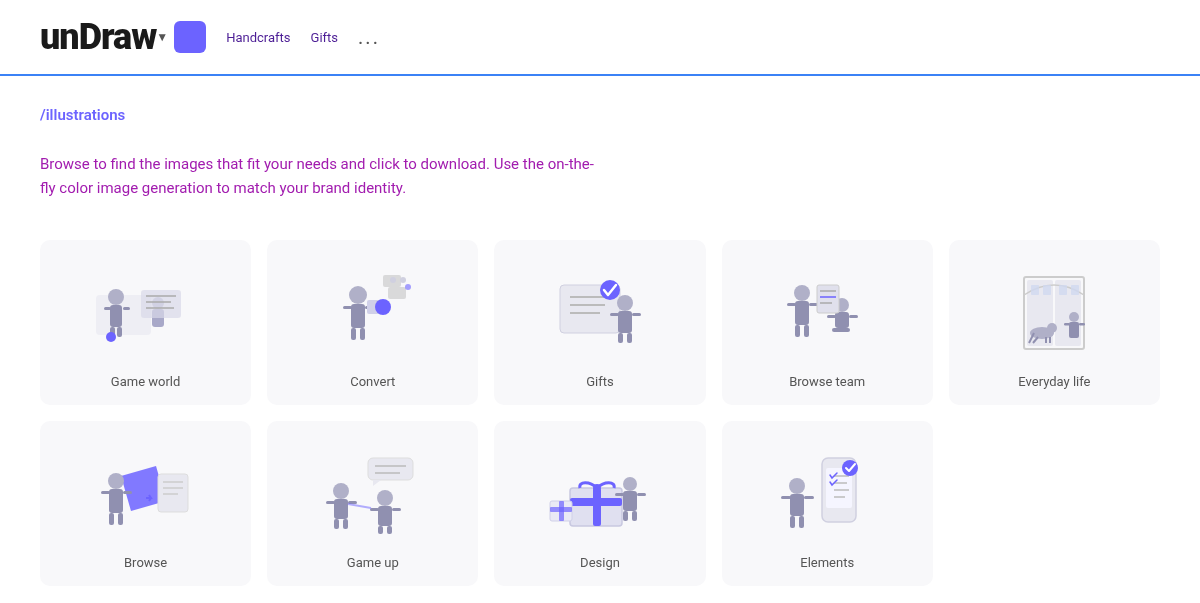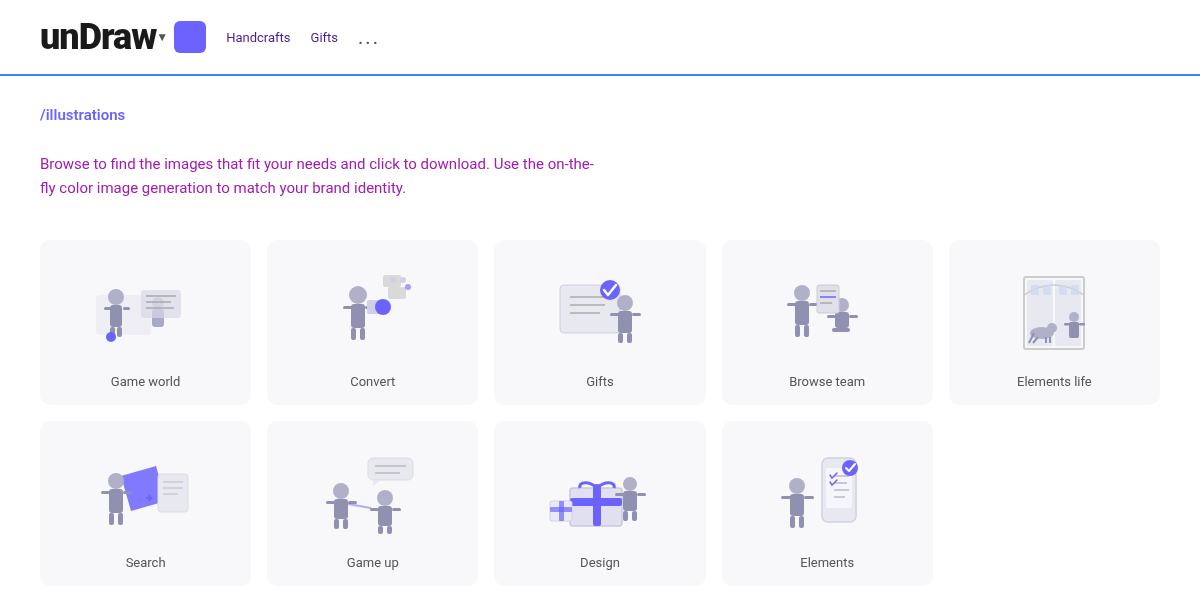--- a/index.html
+++ b/index.html
@@ -251,21 +251,21 @@
         <rect x="85" y="58" width="6" height="2.5" rx="1.2" fill="#9090b0"></rect>
 
         <ellipse cx="48" cy="68" rx="12" ry="6" fill="#b0b0c8"></ellipse>
         <circle cx="58" cy="63" r="5" fill="#b0b0c8"></circle>
         <line x1="40" y1="68" x2="35" y2="78" stroke="#9090b0" stroke-width="2"></line>
         <line x1="44" y1="72" x2="39" y2="78" stroke="#9090b0" stroke-width="2"></line>
         <line x1="52" y1="72" x2="52" y2="78" stroke="#9090b0" stroke-width="2"></line>
         <line x1="56" y1="72" x2="56" y2="78" stroke="#9090b0" stroke-width="2"></line>
       </svg>
     </div>
-    <span class="illustration-label">Elements life</span>
+    <span class="illustration-label">Everyday life</span>
   </div>
 
   <div class="illustration-card">
     <div class="illustration-img svg-container">
       <svg viewBox="0 0 120 90" xmlns="http://www.w3.org/2000/svg">
 
         <path d="M35 30 L70 20 L80 55 L45 65 Z" fill="#6c63ff" opacity="0.85"></path>
 
         <circle cx="30" cy="35" r="8" fill="#b0b0c8"></circle>
         <rect x="23" y="43" width="14" height="24" rx="3" fill="#9090b0"></rect>
@@ -275,21 +275,21 @@
         <rect x="32" y="67" width="5" height="12" rx="2" fill="#9090b0"></rect>
 
         <rect x="72" y="28" width="30" height="38" rx="3" fill="#e8e8f0" stroke="#ddd" stroke-width="1"></rect>
         <line x1="77" y1="36" x2="97" y2="36" stroke="#ccc" stroke-width="1.5"></line>
         <line x1="77" y1="42" x2="97" y2="42" stroke="#ccc" stroke-width="1.5"></line>
         <line x1="77" y1="48" x2="92" y2="48" stroke="#ccc" stroke-width="1.5"></line>
 
         <polyline points="60,52 65,52 63,49 65,52 63,55" stroke="#6c63ff" stroke-width="2" fill="none"></polyline>
       </svg>
     </div>
-    <span class="illustration-label">Search</span>
+    <span class="illustration-label">Browse</span>
   </div>
 
 
   <div class="illustration-card">
     <div class="illustration-img svg-container">
       <svg viewBox="0 0 120 90" xmlns="http://www.w3.org/2000/svg">
 
         <rect x="55" y="12" width="45" height="22" rx="5" fill="#e8e8f0" stroke="#ddd" stroke-width="1"></rect>
         <line x1="62" y1="20" x2="93" y2="20" stroke="#bbb" stroke-width="1.5"></line>
         <line x1="62" y1="27" x2="87" y2="27" stroke="#bbb" stroke-width="1.5"></line>

